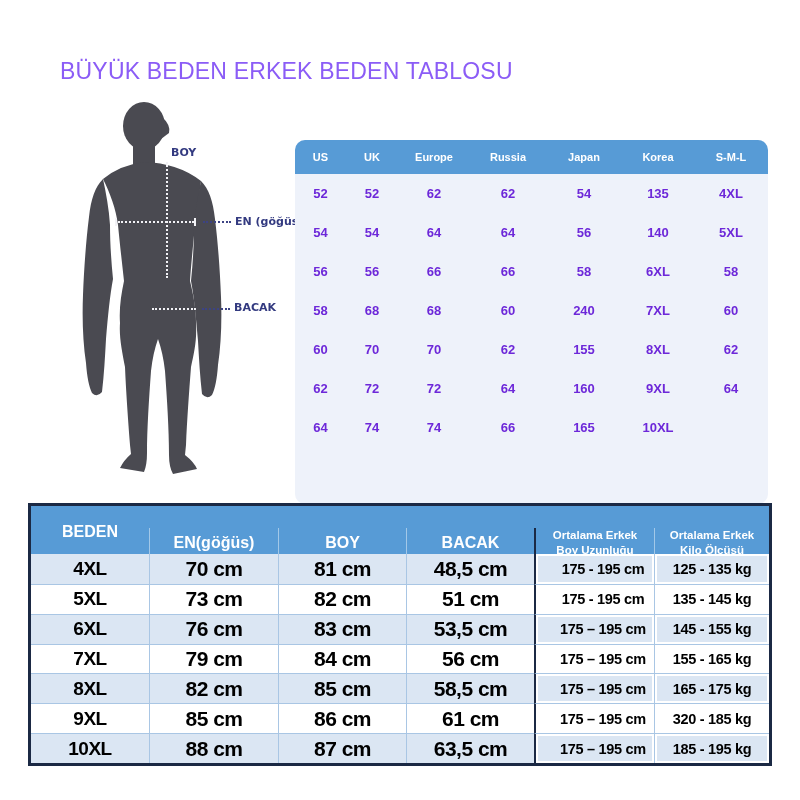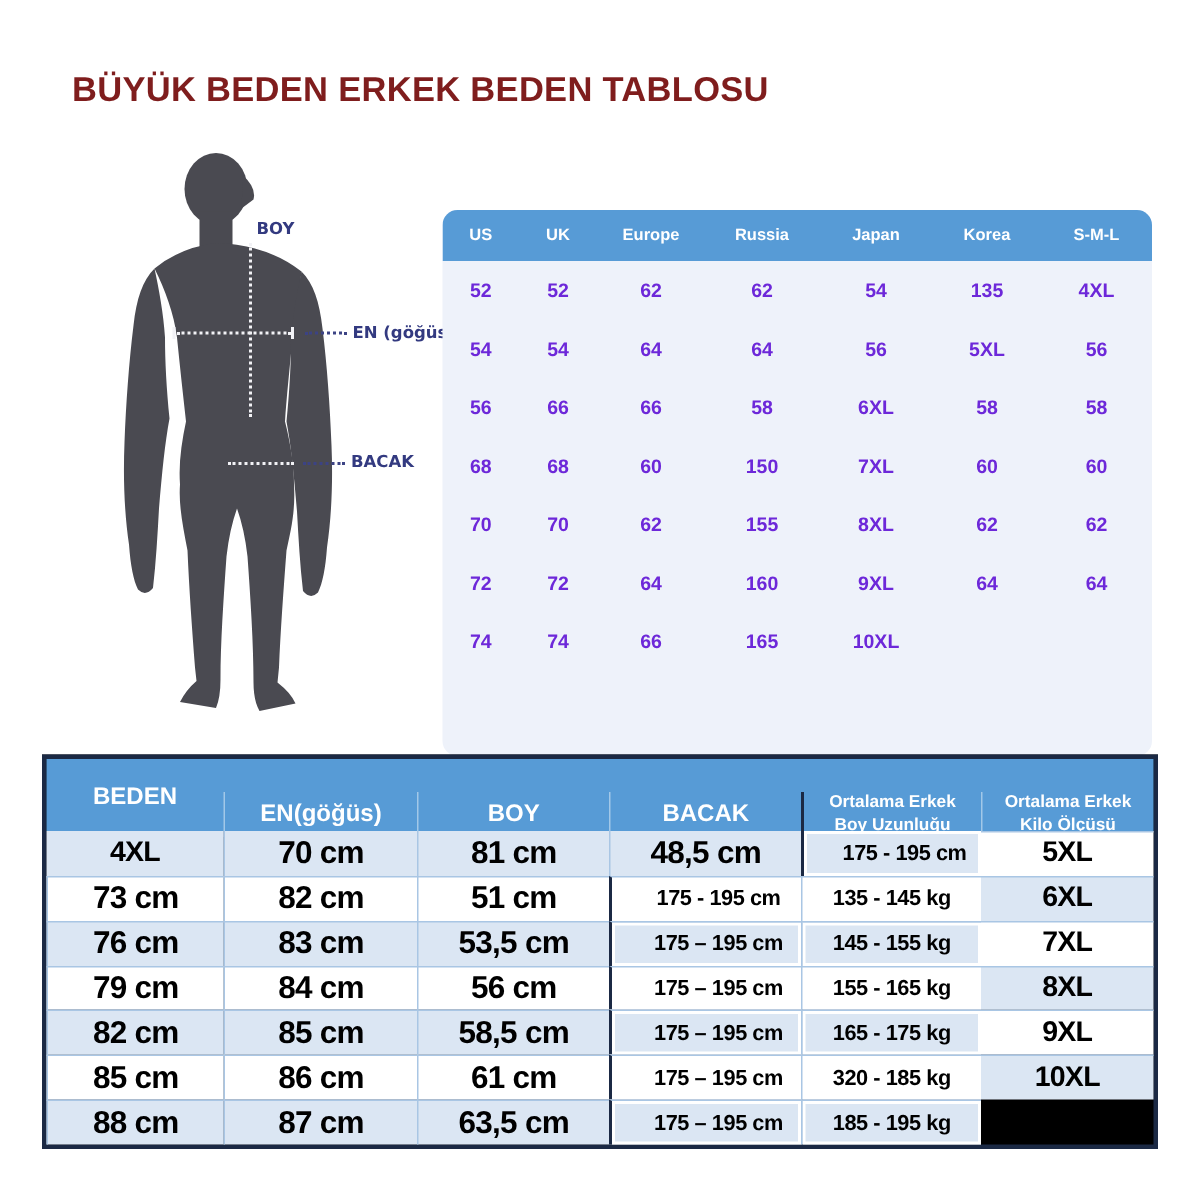--- a/index.html
+++ b/index.html
@@ -2,22 +2,22 @@
 <html><head>
 <meta charset="utf-8">
 <style>
   html,body { margin:0; padding:0; }
   .canvas {
     position:relative; width:800px; height:800px; background:#ffffff;
     overflow:hidden; font-family:"Liberation Sans", sans-serif;
   }
   
   .title {
-    position:absolute; left:48px; top:46px; margin:0;
-    font-size:23px; font-weight:700; color:#7f1d1d; letter-spacing:0.2px;
+    position:absolute; left:48px; top:46px; margin:12px;
+    font-size:23px; font-weight:400; color:#8b5cf6; letter-spacing:0.2px;
     white-space:nowrap;
   }
   
   .fig-svg { position:absolute; left:58px; top:95px; width:204px; height:392px; }
   .mlabel {
     position:absolute; font-size:11px; font-weight:700; color:#333a80;
     font-family:"DejaVu Sans", sans-serif; white-space:nowrap;
   }
   .dotline { position:absolute; }
   .dot-white-h { border-top:2px dotted #f2f2f6; height:0; }
@@ -41,21 +41,21 @@
     display:grid; grid-template-columns:51px 52px 72px 76px 76px 72px 1fr;
     grid-template-rows:repeat(7,1fr); height:273px;
   }
   #conv-body span {
     display:flex; align-items:center; justify-content:center;
     font-size:13px; font-weight:700; color:#6d28d9;
   }
   
   #meas {
     position:absolute; left:28px; top:503px; width:744px; height:263px;
-    border:3px solid #1b2944; box-sizing:border-box; background:#000000;
+    border:3px solid #1b2944; box-sizing:border-box; background:#a21caf;
   }
   #meas-header {
     display:grid; grid-template-columns:118px 129px 128px 128px 120px 1fr;
     height:48px; background:#579bd6;
   }
   #meas-header span {
     display:flex; align-items:center; justify-content:center; text-align:center;
     color:#ffffff; font-weight:700;
   }
   #meas-header .mc0, #meas-header .mc1, #meas-header .mc2, #meas-header .mc3 { font-size:16px; }
@@ -174,33 +174,34 @@
         <span class="cc2 cr0">62</span>
         <span class="cc3 cr0">62</span>
         <span class="cc4 cr0">54</span>
         <span class="cc5 cr0">135</span>
         <span class="cc6 cr0">4XL</span>
         <span class="cc0 cr1">54</span>
         <span class="cc1 cr1">54</span>
         <span class="cc2 cr1">64</span>
         <span class="cc3 cr1">64</span>
         <span class="cc4 cr1">56</span>
+        <span class="cc5 cr1">140</span>
         <span class="cc6 cr1">5XL</span>
         <span class="cc0 cr2">56</span>
         <span class="cc1 cr2">56</span>
         <span class="cc2 cr2">66</span>
         <span class="cc3 cr2">66</span>
         <span class="cc4 cr2">58</span>
         <span class="cc6 cr2">6XL</span>
         <span class="cc0 cr3">58</span>
         <span class="cc1 cr3">58</span>
         <span class="cc2 cr3">68</span>
         <span class="cc3 cr3">68</span>
         <span class="cc4 cr3">60</span>
-        <span class="cc5 cr3">150</span>
+        <span class="cc5 cr3">240</span>
         <span class="cc6 cr3">7XL</span>
         <span class="cc0 cr4">60</span>
         <span class="cc1 cr4">60</span>
         <span class="cc2 cr4">70</span>
         <span class="cc3 cr4">70</span>
         <span class="cc4 cr4">62</span>
         <span class="cc5 cr4">155</span>
         <span class="cc6 cr4">8XL</span>
         <span class="cc0 cr5">62</span>
         <span class="cc1 cr5">62</span>
@@ -229,20 +230,21 @@
 Boy Uzunluğu</span>
         <span class="mc5">Ortalama Erkek
 Kilo Ölçüsü</span>
       </div>
     <div id="meas-body">
         <span class="mc0 stripe r0">4XL</span>
         <span class="mc1 stripe r0">70 cm</span>
         <span class="mc2 stripe r0">81 cm</span>
         <span class="mc3 stripe r0">48,5 cm</span>
         <span class="mc4 stripe r0">175 - 195 cm</span>
+        <span class="mc5 stripe r0">125 - 135 kg</span>
         <span class="mc0 plain">5XL</span>
         <span class="mc1 plain">73 cm</span>
         <span class="mc2 plain">82 cm</span>
         <span class="mc3 plain">51 cm</span>
         <span class="mc4 plain">175 - 195 cm</span>
         <span class="mc5 plain">135 - 145 kg</span>
         <span class="mc0 stripe">6XL</span>
         <span class="mc1 stripe">76 cm</span>
         <span class="mc2 stripe">83 cm</span>
         <span class="mc3 stripe">53,5 cm</span>

